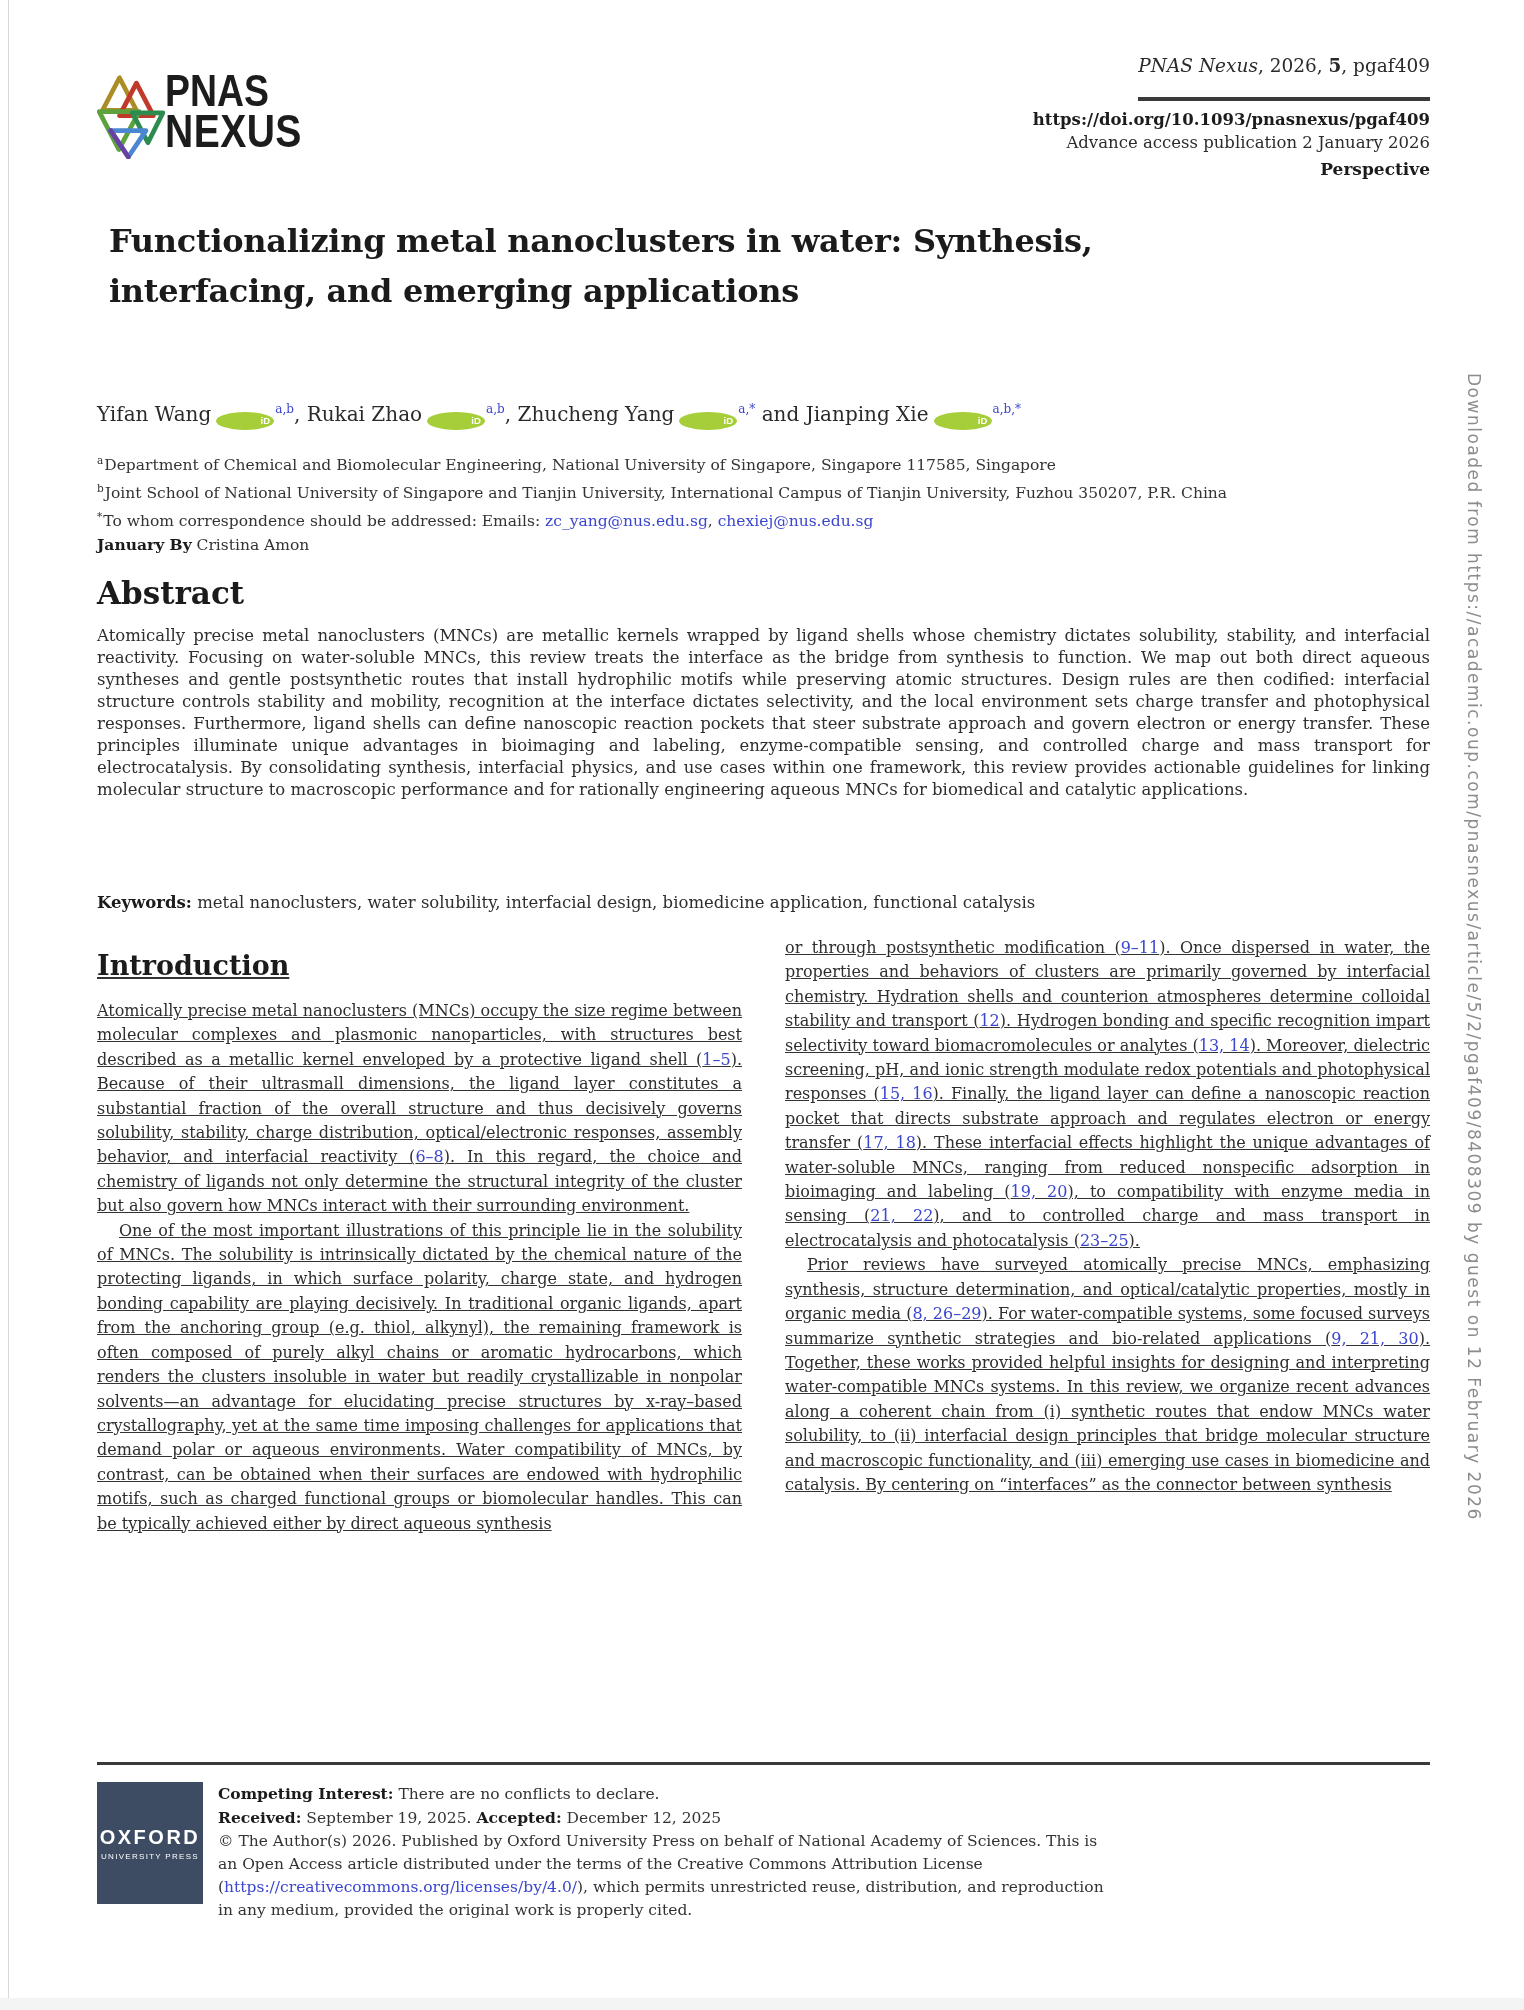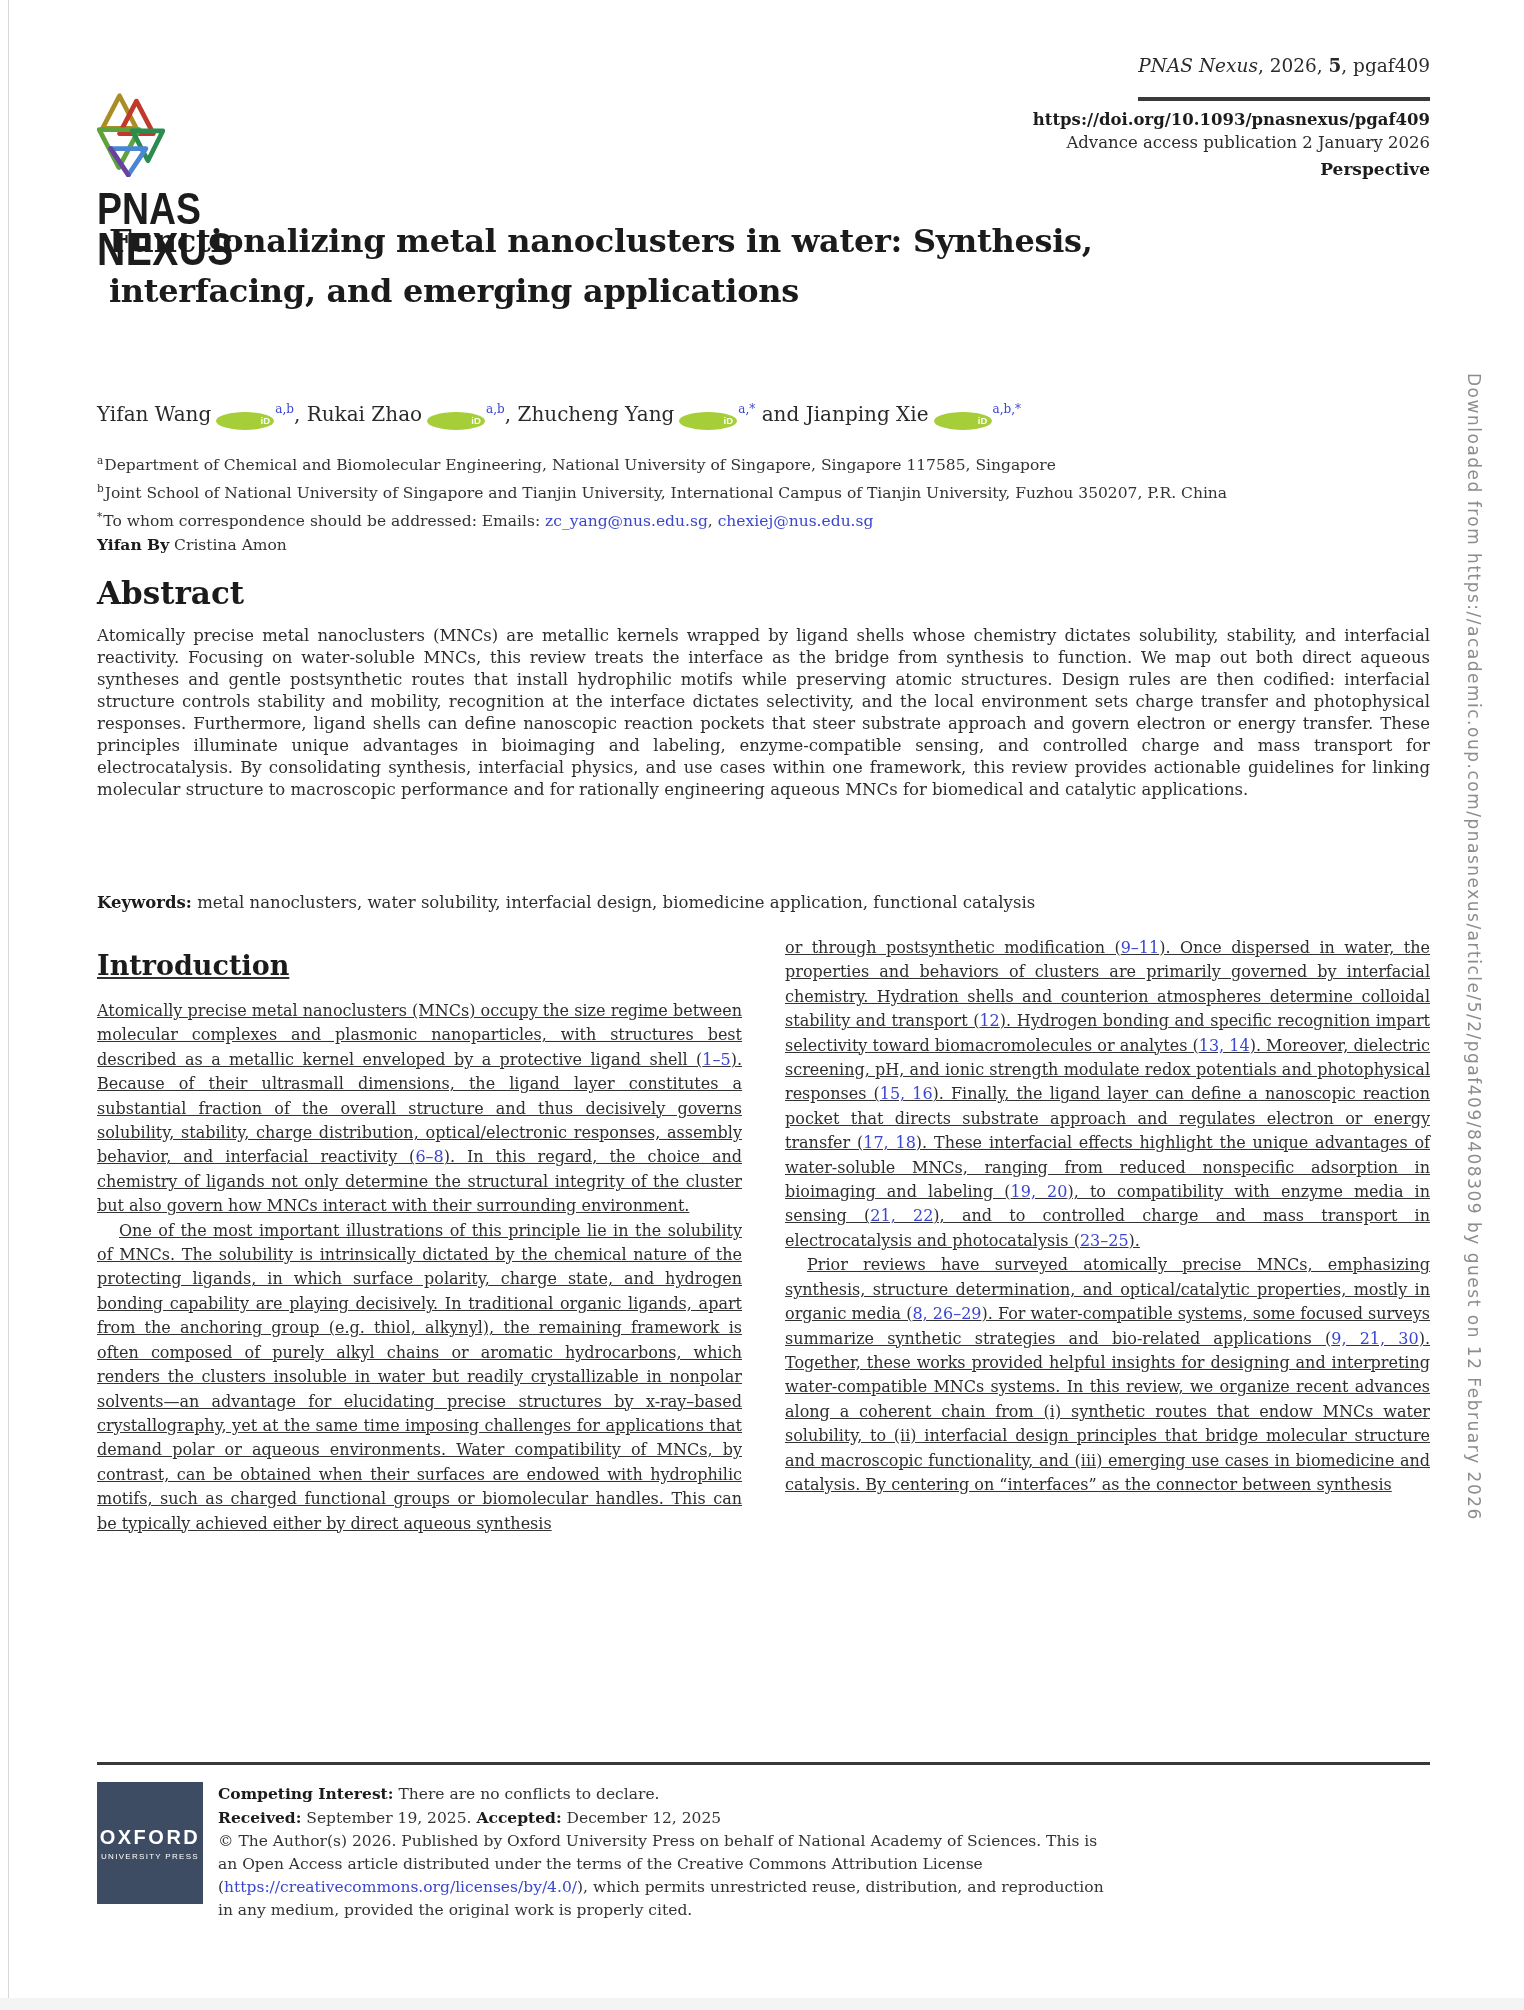--- a/index.html
+++ b/index.html
@@ -3,21 +3,21 @@
 <meta charset="utf-8">
 <style>
   html,body{margin:0;padding:0;}
   body{width:1524px;height:2010px;background:#f4f4f4;font-family:"DejaVu Serif",serif;}
   .page{position:relative;width:1524px;height:1998px;background:#ffffff;overflow:hidden;color:#333;}
   .left-hairline{position:absolute;left:8px;top:0;height:100%;width:1px;background:#d8d8d8;}
   .content{position:absolute;left:97px;top:0;width:1333px;height:100%;}
 
   
   .masthead-row{position:absolute;top:55px;left:0;width:100%;display:flex;justify-content:space-between;align-items:flex-start;}
-  .brand{display:flex;gap:12px;margin-top:34px;flex-direction:column;}
+  .brand{display:flex;gap:0;margin-top:16px;}
   .brand-mark{width:68px;height:88px;}
   .brand-mark polygon,.brand-mark line{fill:none;stroke-width:7;stroke-linejoin:round;stroke-linecap:round;}
   .t-gold{stroke:var(--logo-gold);}
   .t-red{stroke:var(--logo-red);}
   .t-green{stroke:var(--logo-green);}
   .t-teal{stroke:var(--logo-teal);}
   .t-blue{stroke:var(--logo-blue);}
   .t-purple{stroke:var(--logo-purple);}
   .brand-text{font-family:"Liberation Sans",sans-serif;font-weight:bold;color:#1c1c1c;transform:scaleX(.85);transform-origin:left top;line-height:.9;}
   .brand-line1{font-size:44px;}
@@ -108,21 +108,21 @@
       </h1>
 
     <div class="authors" id="authors"><span>Yifan Wang</span><span class="orcid">iD</span><sup class="asup">a,b</sup>, <span>Rukai Zhao</span><span class="orcid">iD</span><sup class="asup">a,b</sup>, <span>Zhucheng Yang</span><span class="orcid">iD</span><sup class="asup">a,*</sup> and <span>Jianping Xie</span><span class="orcid">iD</span><sup class="asup">a,b,*</sup></div>
 
     <div class="affils">
       <div id="aff-lines">
           <div class="aff-line"><sup>a</sup>Department of Chemical and Biomolecular Engineering, National University of Singapore, Singapore 117585, Singapore</div>
           <div class="aff-line"><sup>b</sup>Joint School of National University of Singapore and Tianjin University, International Campus of Tianjin University, Fuzhou 350207, P.R. China</div>
           <div class="aff-line"><sup>*</sup>To whom correspondence should be addressed: Emails: <a class="blue">zc_yang@nus.edu.sg</a>, <a class="blue">chexiej@nus.edu.sg</a></div>
         </div>
-      <div class="aff-line"><b class="ed-label">Yifan By</b> <span>Cristina Amon</span></div>
+      <div class="aff-line"><b class="ed-label">January By</b> <span>Cristina Amon</span></div>
     </div>
 
     <section class="abstract">
       <h2>Abstract</h2>
       <p class="abs-text">Atomically precise metal nanoclusters (MNCs) are metallic kernels wrapped by ligand shells whose chemistry dictates solubility, stability, and interfacial reactivity. Focusing on water-soluble MNCs, this review treats the interface as the bridge from synthesis to function. We map out both direct aqueous syntheses and gentle postsynthetic routes that install hydrophilic motifs while preserving atomic structures. Design rules are then codified: interfacial structure controls stability and mobility, recognition at the interface dictates selectivity, and the local environment sets charge transfer and photophysical responses. Furthermore, ligand shells can define nanoscopic reaction pockets that steer substrate approach and govern electron or energy transfer. These principles illuminate unique advantages in bioimaging and labeling, enzyme-compatible sensing, and controlled charge and mass transport for electrocatalysis. By consolidating synthesis, interfacial physics, and use cases within one framework, this review provides actionable guidelines for linking molecular structure to macroscopic performance and for rationally engineering aqueous MNCs for biomedical and catalytic applications.</p>
     </section>
 
     <div class="keywords">
       <b>Keywords:</b>
       <span>metal nanoclusters, water solubility, interfacial design, biomedicine application, functional catalysis</span>

